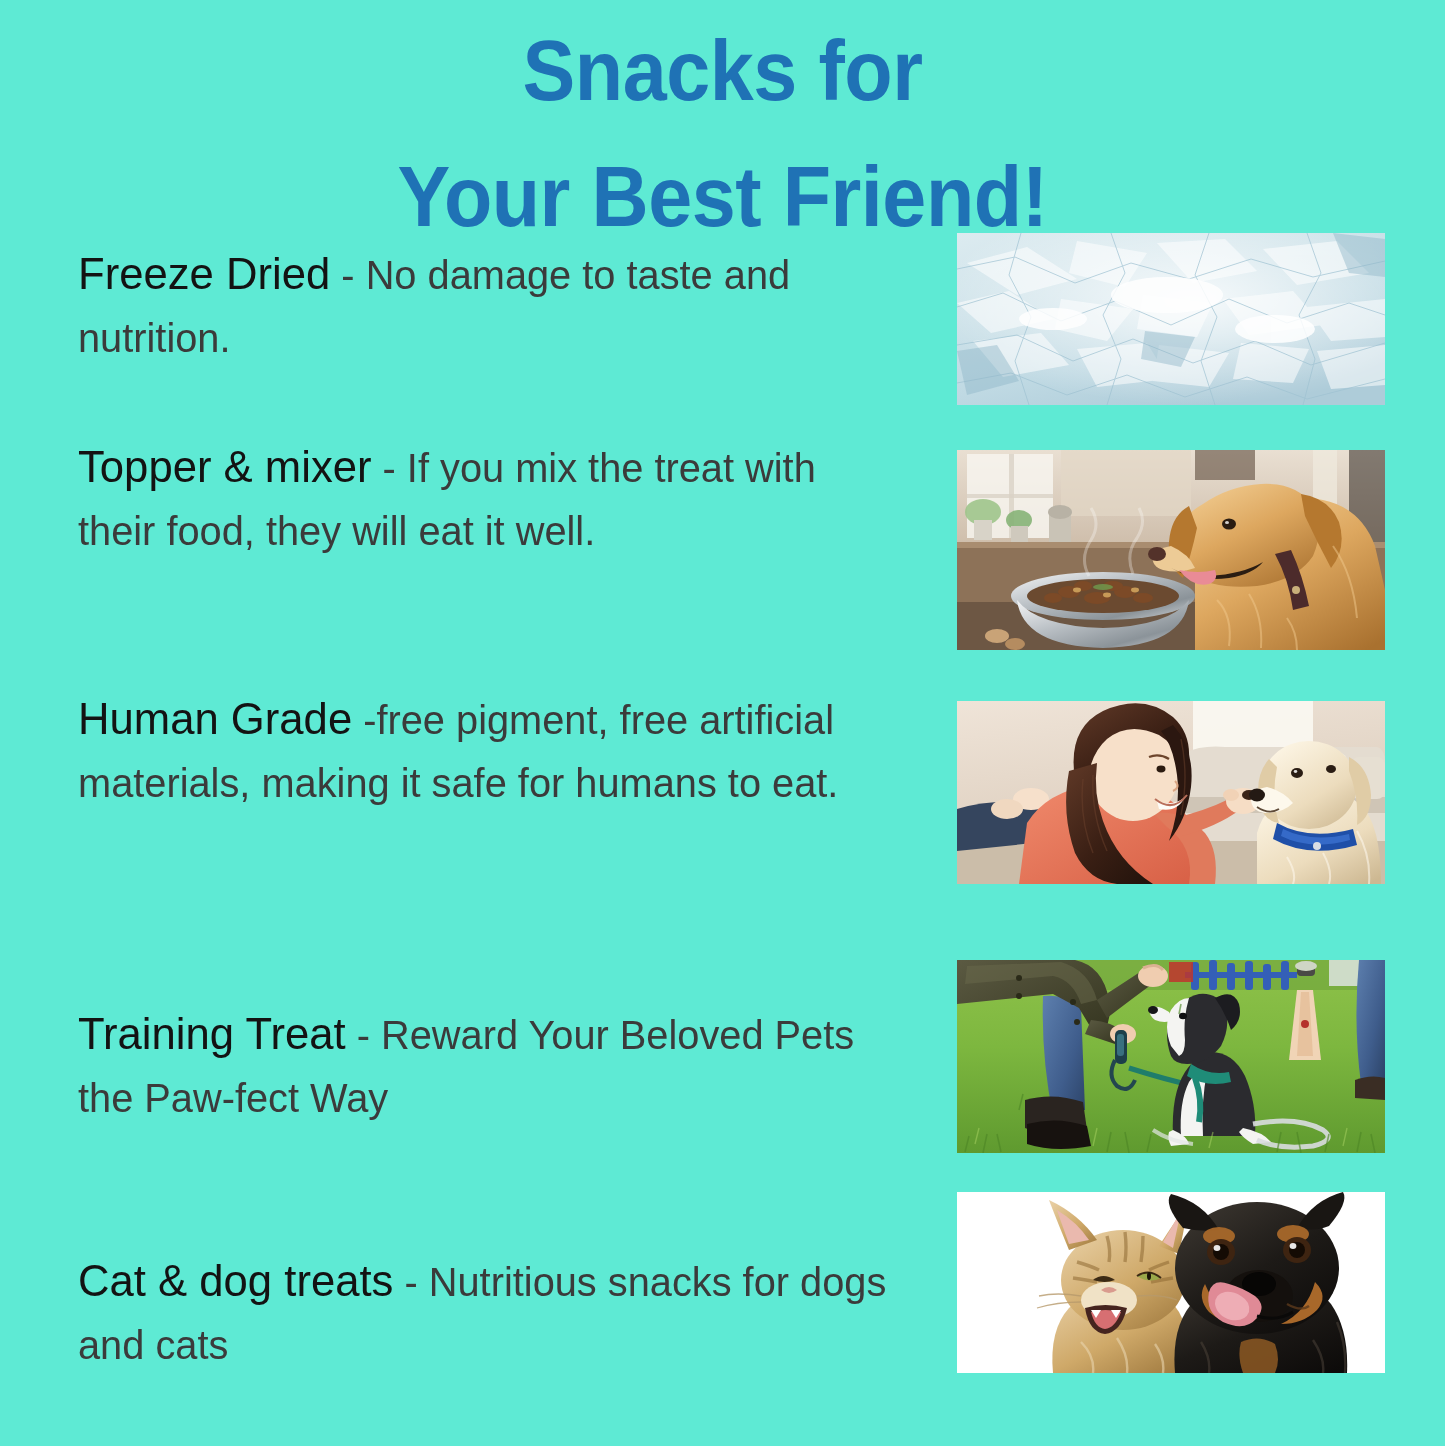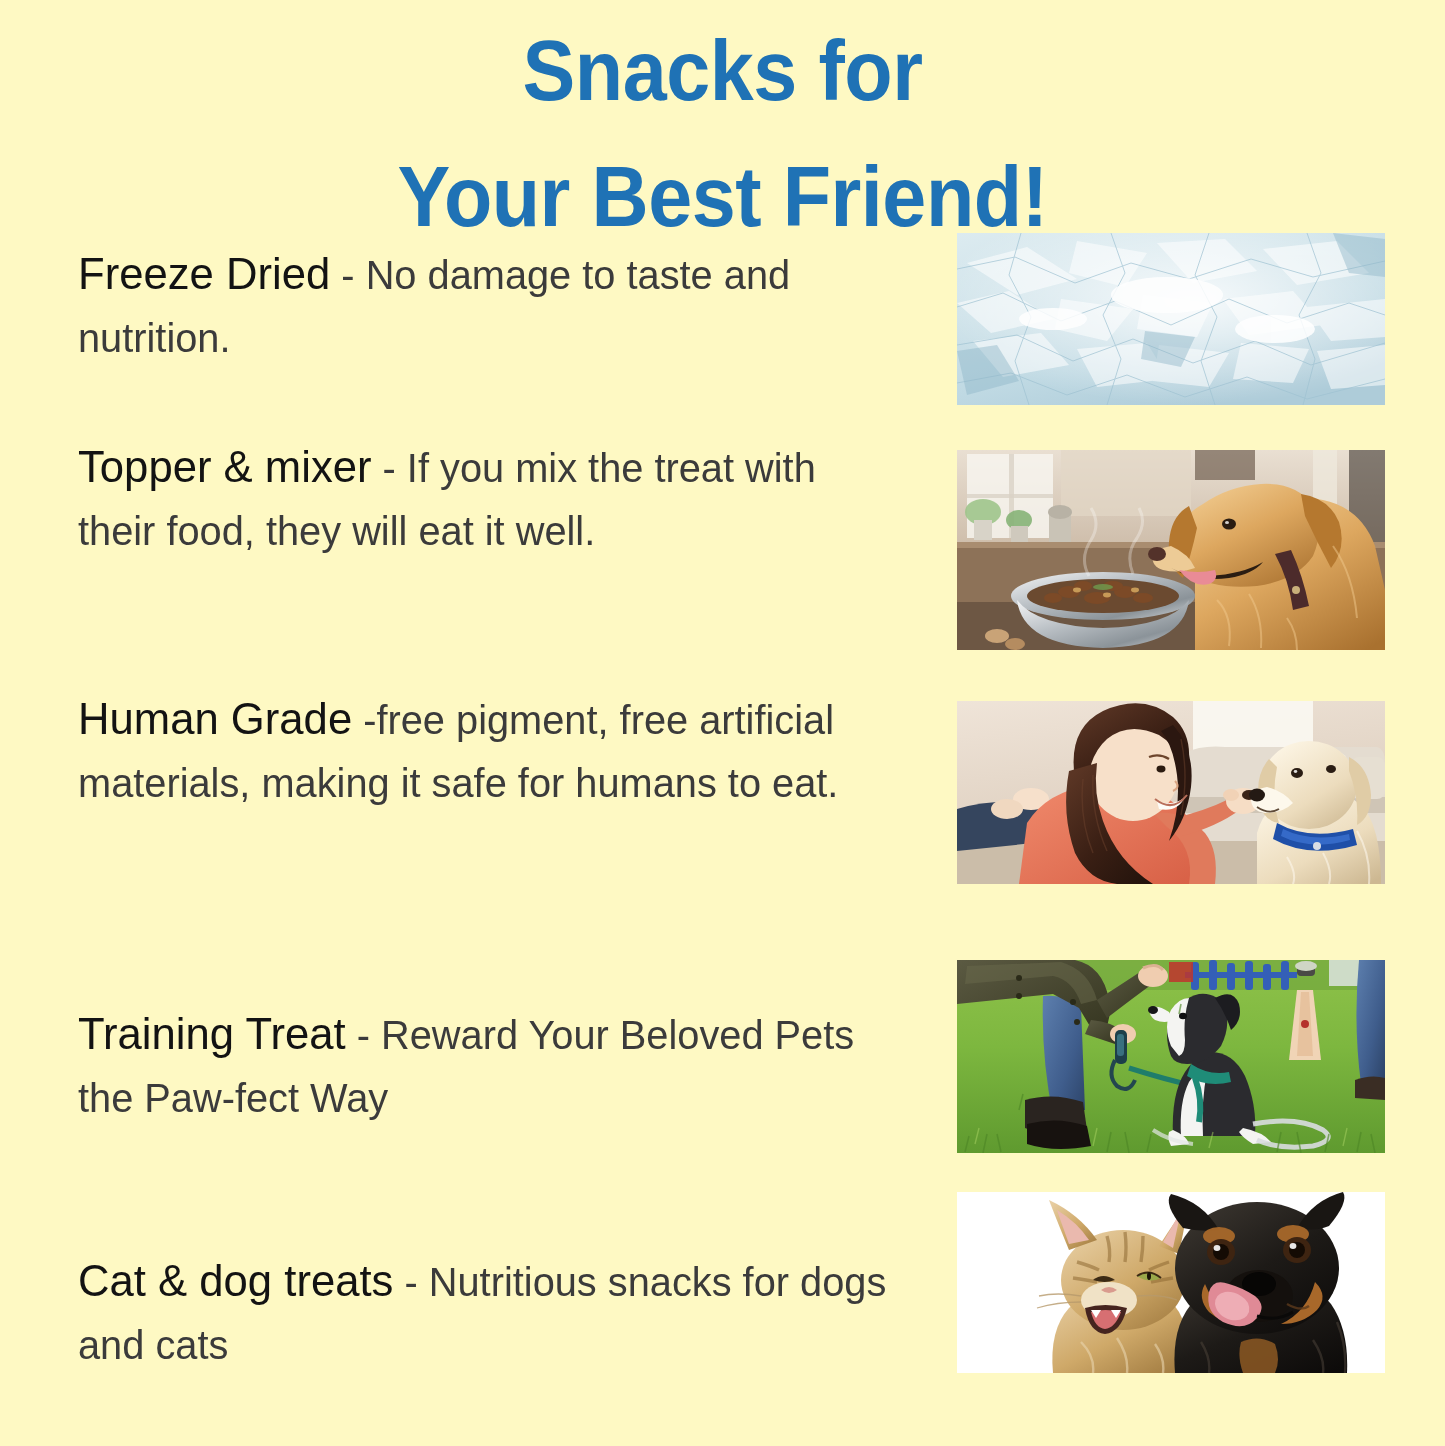--- a/index.html
+++ b/index.html
@@ -11,21 +11,21 @@
     height: 1446px;
     background: #e4f4fc;
     font-family: "Liberation Sans", sans-serif;
     overflow: hidden;
     position: relative;
   }
   .page {
     position: relative;
     width: 1445px;
     height: 1446px;
-    background: #fef9c3;
+    background: #5eead4;
   }
 
   
   .title-block {
     position: absolute;
     left: 0;
     top: 8px;
     width: 1445px;
     text-align: center;
     color: #1f72b5;

